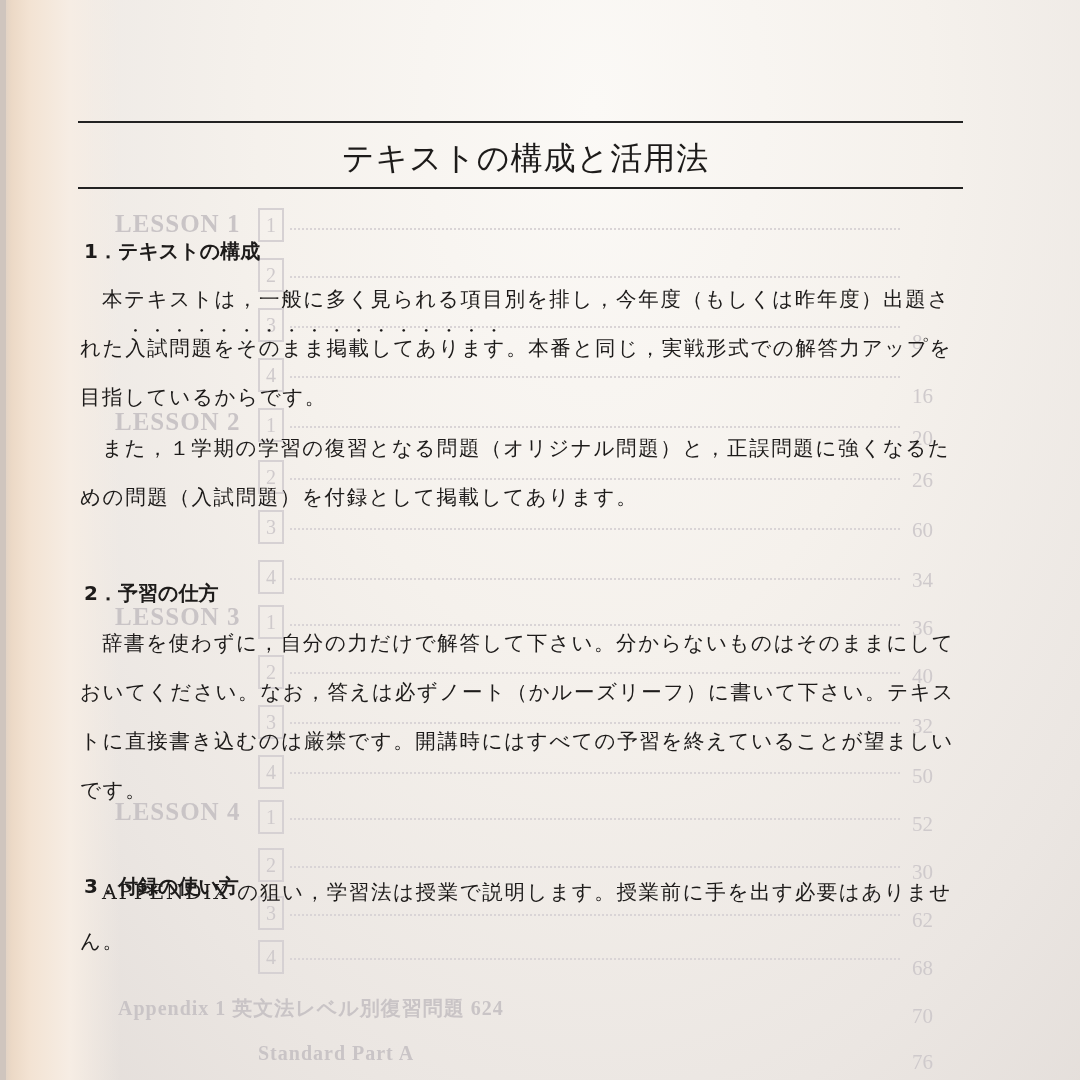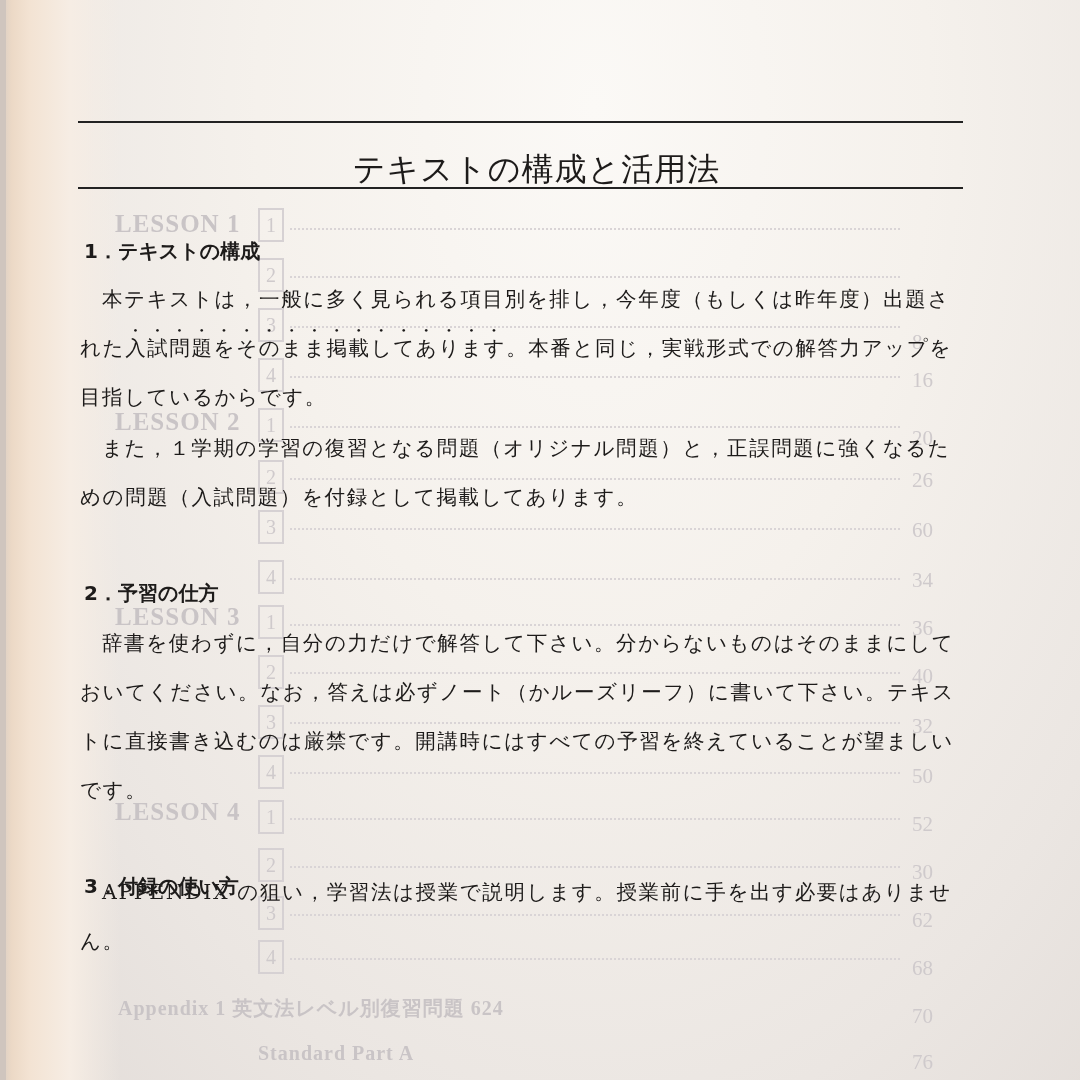--- a/index.html
+++ b/index.html
@@ -84,42 +84,42 @@
   <div class="ghost-dots" style="top:624px"></div>
   <div class="ghost-dots" style="top:672px"></div>
   <div class="ghost-dots" style="top:722px"></div>
   <div class="ghost-dots" style="top:772px"></div>
   <div class="ghost-dots" style="top:818px"></div>
   <div class="ghost-dots" style="top:866px"></div>
   <div class="ghost-dots" style="top:914px"></div>
   <div class="ghost-dots" style="top:958px"></div>
 
   <div class="ghost-num" style="top:330px">8</div>
-  <div class="ghost-num" style="top:368px">16</div>
+  <div class="ghost-num" style="top:384px">16</div>
   <div class="ghost-num" style="top:426px">20</div>
   <div class="ghost-num" style="top:468px">26</div>
   <div class="ghost-num" style="top:518px">60</div>
   <div class="ghost-num" style="top:568px">34</div>
   <div class="ghost-num" style="top:616px">36</div>
   <div class="ghost-num" style="top:664px">40</div>
   <div class="ghost-num" style="top:714px">32</div>
   <div class="ghost-num" style="top:764px">50</div>
   <div class="ghost-num" style="top:812px">52</div>
   <div class="ghost-num" style="top:860px">30</div>
   <div class="ghost-num" style="top:908px">62</div>
   <div class="ghost-num" style="top:956px">68</div>
   <div class="ghost-num" style="top:1004px">70</div>
   <div class="ghost-num" style="top:1050px">76</div>
 
   <div class="ghost ghost-lesson" style="left:118px;top:995px;font-size:20px">Appendix 1   英文法レベル別復習問題 624</div>
   <div class="ghost ghost-lesson" style="left:258px;top:1042px;font-size:20px">Standard  Part A</div>
 </div>
 
 <div class="rule" style="top:121px"></div>
-<h1 class="title" style="margin:16px">テキストの構成と活用法</h1>
+<h1 class="title" style="margin:5px">テキストの構成と活用法</h1>
 <div class="rule" style="top:187px"></div>
 
 <div class="heading" style="top:238px">1．テキストの構成</div>
 <p class="para" style="top:275px"><span>本テキストは，一般に多く見られる項目別を排し，今年度（もしくは昨年度）出題さ</span><span>れた</span><span class="emph">入試問題をそのまま掲載してあります</span><span>。本番と同じ，実戦形式での解答力アップを目指しているからです。</span></p>
 <p class="para" style="top:424px">また，１学期の学習の復習となる問題（オリジナル問題）と，正誤問題に強くなるための問題（入試問題）を付録として掲載してあります。</p>
 
 <div class="heading" style="top:580px">2．予習の仕方</div>
 <p class="para" style="top:619px">辞書を使わずに，自分の力だけで解答して下さい。分からないものはそのままにしておいてください。なお，答えは必ずノート（かルーズリーフ）に書いて下さい。テキストに直接書き込むのは厳禁です。開講時にはすべての予習を終えていることが望ましいです。</p>
 
 <div class="heading" style="top:873px">3．付録の使い方</div>

